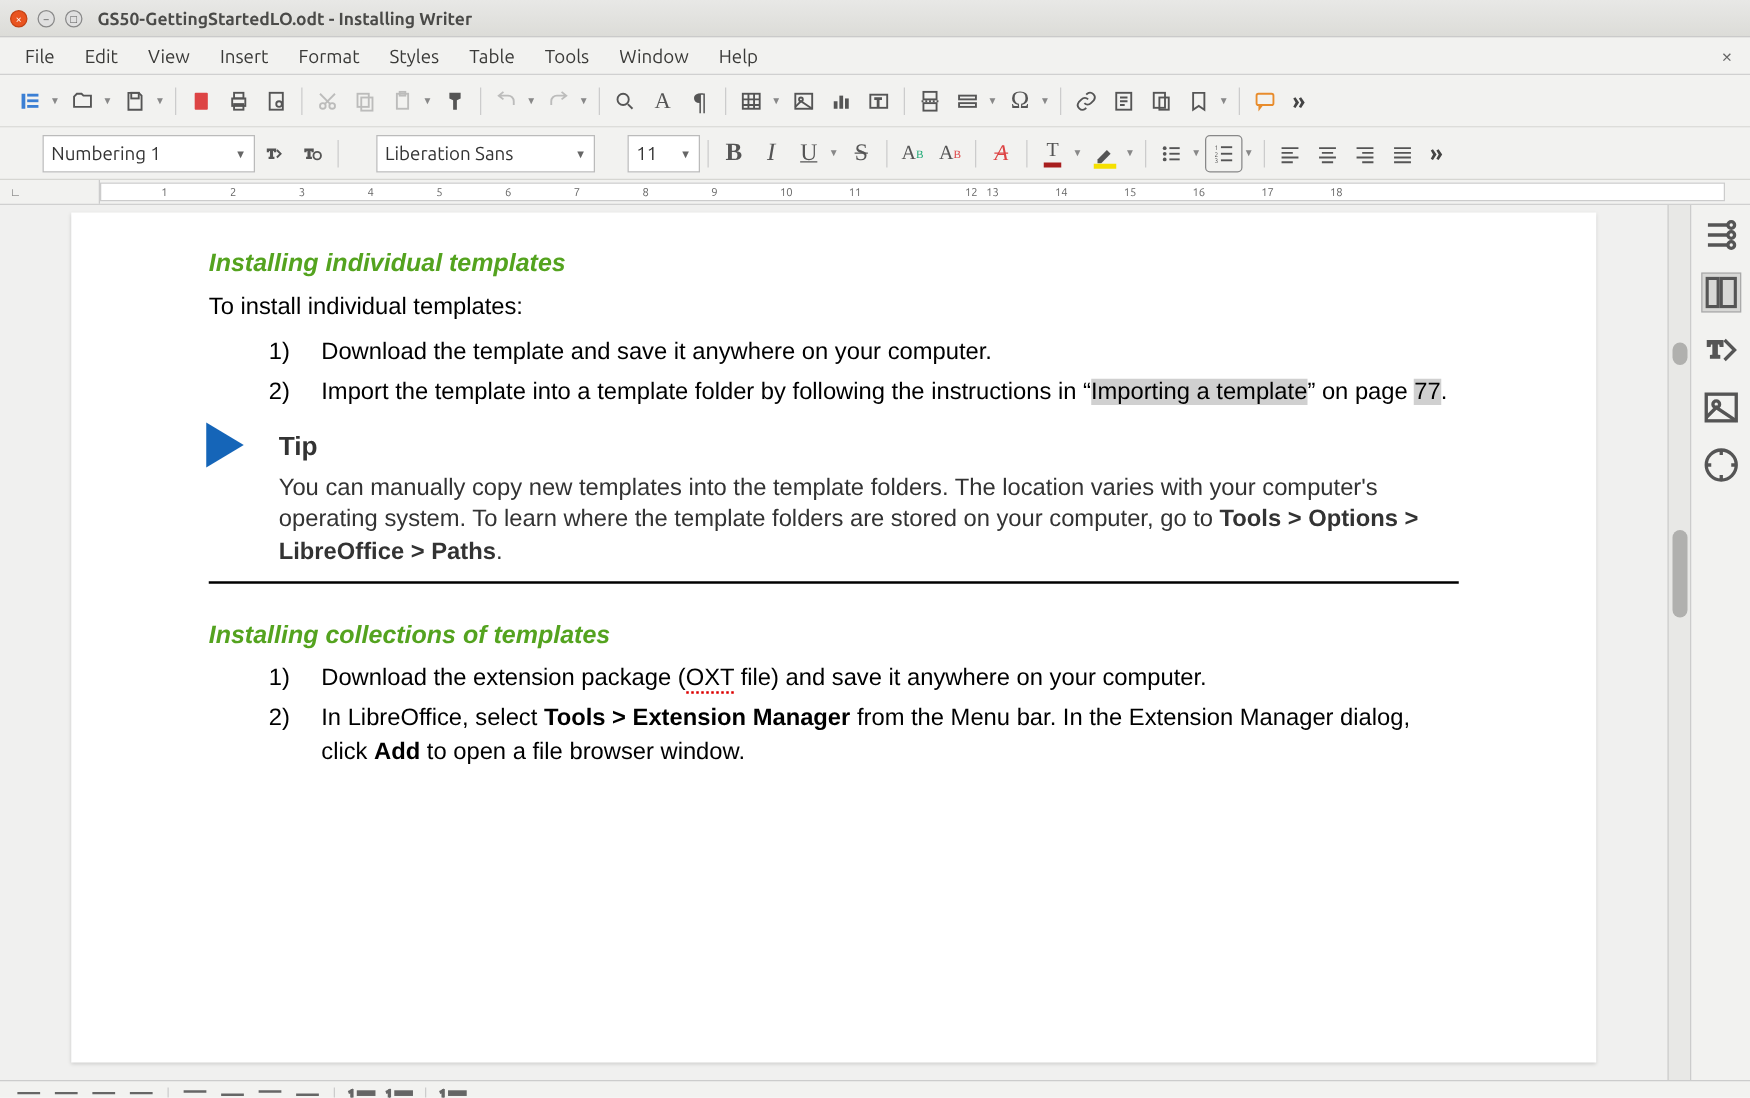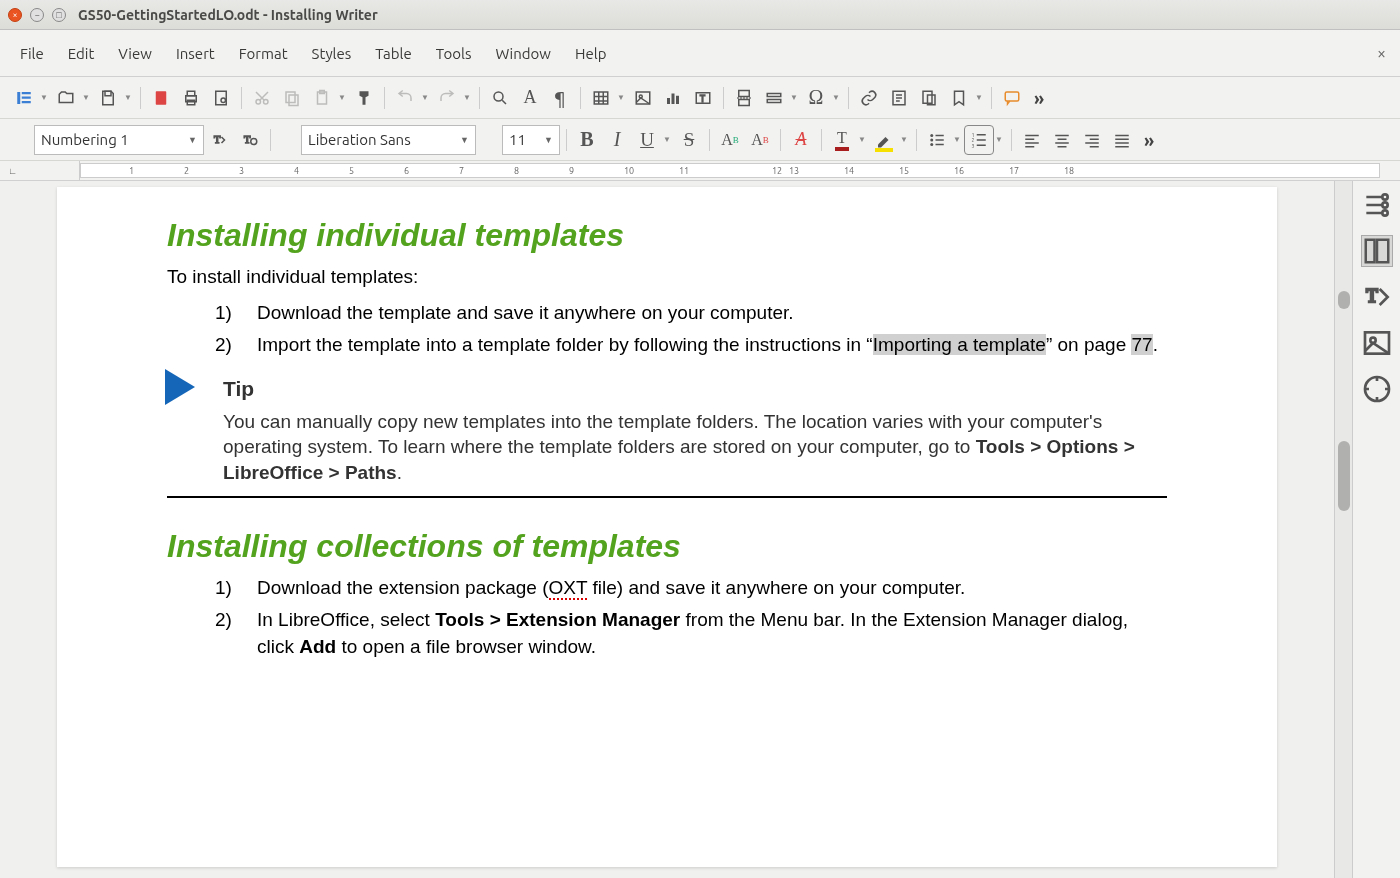--- a/index.html
+++ b/index.html
@@ -6,21 +6,21 @@
   body { font-family: "Ubuntu", "Liberation Sans", sans-serif; font-size: 13px; background: #f0f0ef; width: 1400px; height: 878px; overflow: hidden; color: #333; }
   
   
   .titlebar { height: 30px; background: linear-gradient(#e8e8e6, #dcdcd8); display: flex; align-items: center; padding: 0 8px; border-bottom: 1px solid #c0c0c0; }
   .win-btns { display: flex; gap: 8px; margin-right: 12px; }
   .win-btn { width: 14px; height: 14px; border-radius: 50%; border: 1px solid #888; display: flex; align-items: center; justify-content: center; font-size: 9px; color: #555; background: #e0e0e0; }
   .win-btn.close { background: #e95420; color: #fff; border-color: #c34113; }
   .title-text { font-weight: bold; color: #4a4a48; font-size: 14px; }
   
   
-  .menubar { height: 47px; background: #f2f2f0; display: flex; align-items: center; padding: 0 8px; border-bottom: 1px solid #d0d0d0; position: relative; }
+  .menubar { height: 30px; background: #f2f2f0; display: flex; align-items: center; padding: 0 8px; border-bottom: 1px solid #d0d0d0; position: relative; }
   .menu-item { padding: 4px 12px; color: #3a3a38; font-size: 15px; cursor: default; }
   .menu-close { position: absolute; right: 14px; font-size: 16px; color: #666; }
   
   
   .toolbar { height: 42px; background: #f2f2f0; display: flex; align-items: center; padding: 0 10px; border-bottom: 1px solid #d6d6d2; gap: 2px; }
   .tb-btn { width: 28px; height: 28px; display: flex; align-items: center; justify-content: center; color: #555; border-radius: 3px; }
   .tb-btn svg { width: 18px; height: 18px; }
   .tb-sep { width: 1px; height: 22px; background: #ccc; margin: 0 4px; }
   .tb-dd { width: 10px; font-size: 8px; color: #888; }
   .tb-more { font-size: 18px; font-weight: bold; color: #444; padding: 0 6px; }
@@ -34,21 +34,21 @@
   .ruler-row { height: 20px; background: #f2f2f0; display: flex; border-bottom: 1px solid #d0d0d0; position: relative; font-size: 9px; color: #666; }
   .ruler-left { width: 80px; border-right: 1px solid #ccc; display:flex; align-items:center; padding-left:8px; }
   .ruler-main { flex: 1; position: relative; background: #fff; margin: 2px 20px 2px 0; border: 1px solid #ccc; }
   .ruler-tick { position: absolute; top: 2px; font-size: 9px; }
   
   
   .main-area { display: flex; height: 700px; }
   .doc-container { flex: 1; background: #f0f0ef; overflow: hidden; position: relative; }
   .page { background: #fff; margin: 6px auto; width: 1220px; min-height: 680px; padding: 30px 110px 30px 110px; box-shadow: 0 1px 3px rgba(0,0,0,0.15); font-family: "Liberation Sans", sans-serif; }
   
-  .heading { color: #54a31f; font-size: 32px; font-weight: bold; font-style: italic; margin-bottom: 10px; }
+  .heading { color: #54a31f; font-size: 20px; font-weight: bold; font-style: italic; margin-bottom: 10px; }
   .body-text { font-size: 19px; color: #000; line-height: 1.35; margin-bottom: 10px; }
   .num-list { padding-left: 48px; margin-bottom: 18px; }
   .num-item { font-size: 19px; color: #000; line-height: 1.4; margin-bottom: 6px; display: flex; }
   .num-item .num { width: 42px; flex-shrink: 0; }
   .hl { background: #d0d0d0; }
   
   .tip-block { margin: 10px 0 30px 0; border-bottom: 2px solid #000; padding-bottom: 10px; position: relative; padding-left: 56px; }
   .tip-arrow { position: absolute; left: -2px; top: -8px; width: 0; height: 0; border-top: 18px solid transparent; border-bottom: 18px solid transparent; border-left: 30px solid #1565b8; }
   .tip-label { font-size: 21px; font-weight: bold; margin-bottom: 8px; }
   .tip-text { font-size: 19px; line-height: 1.35; }

